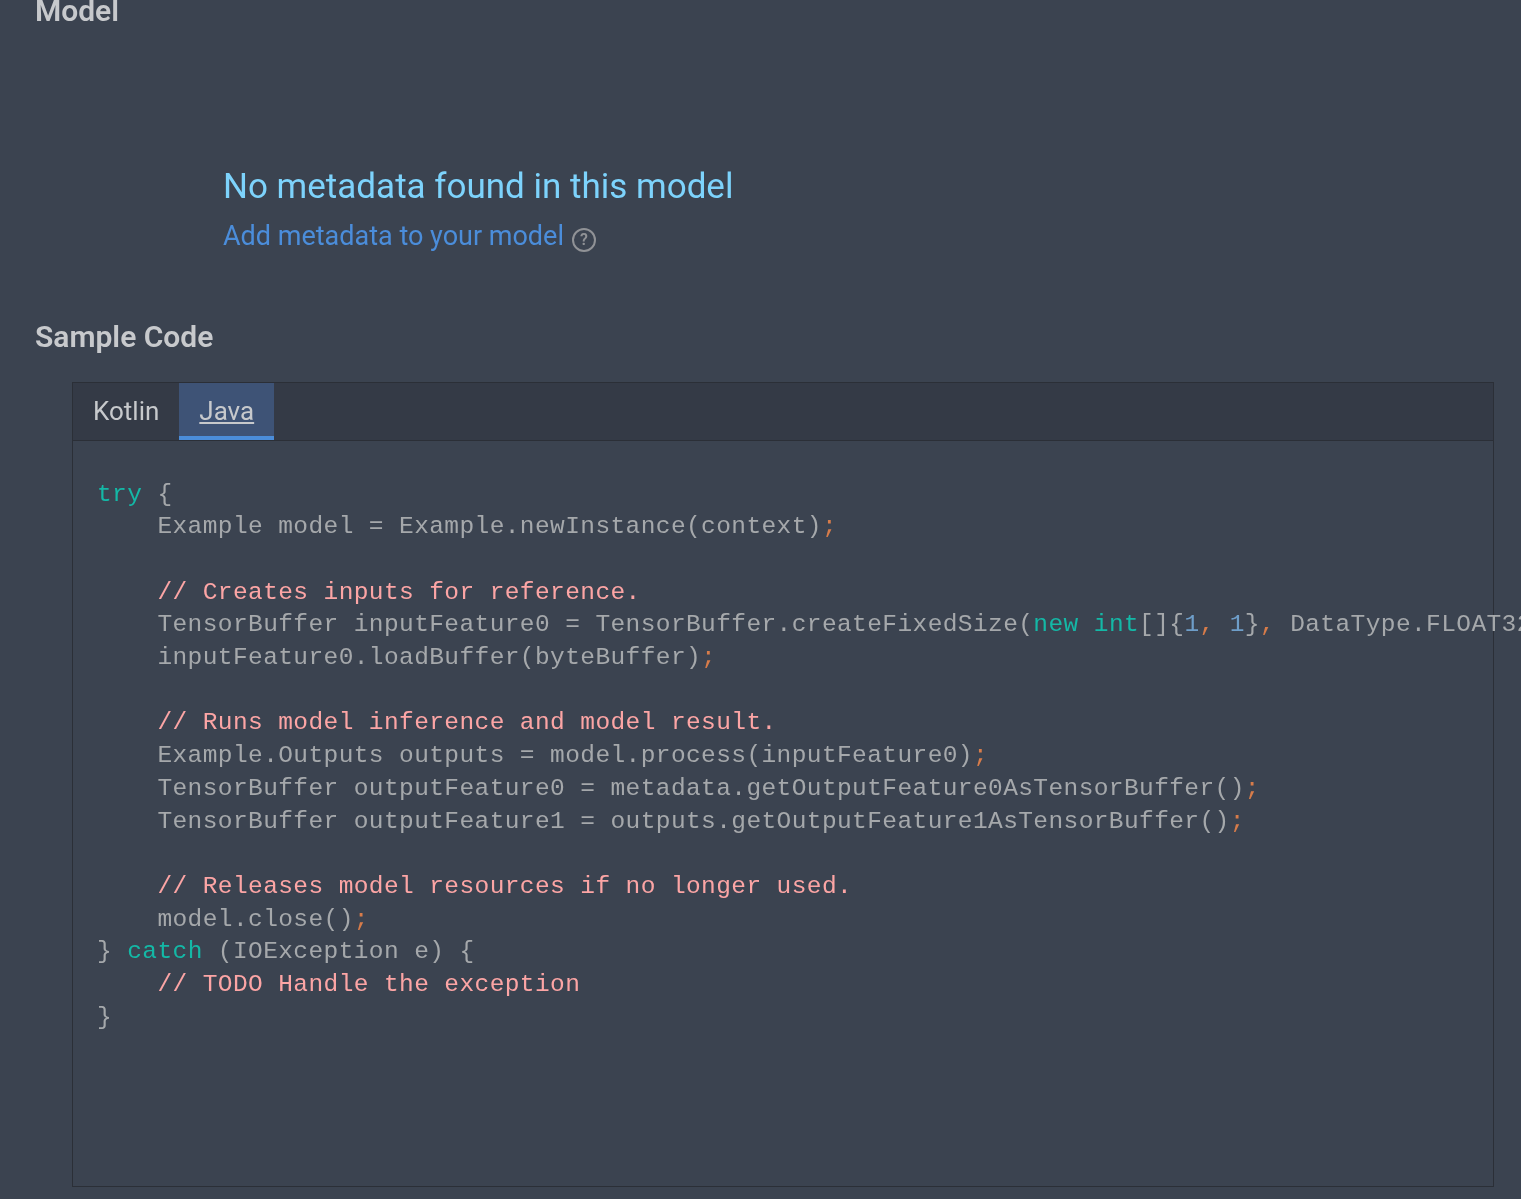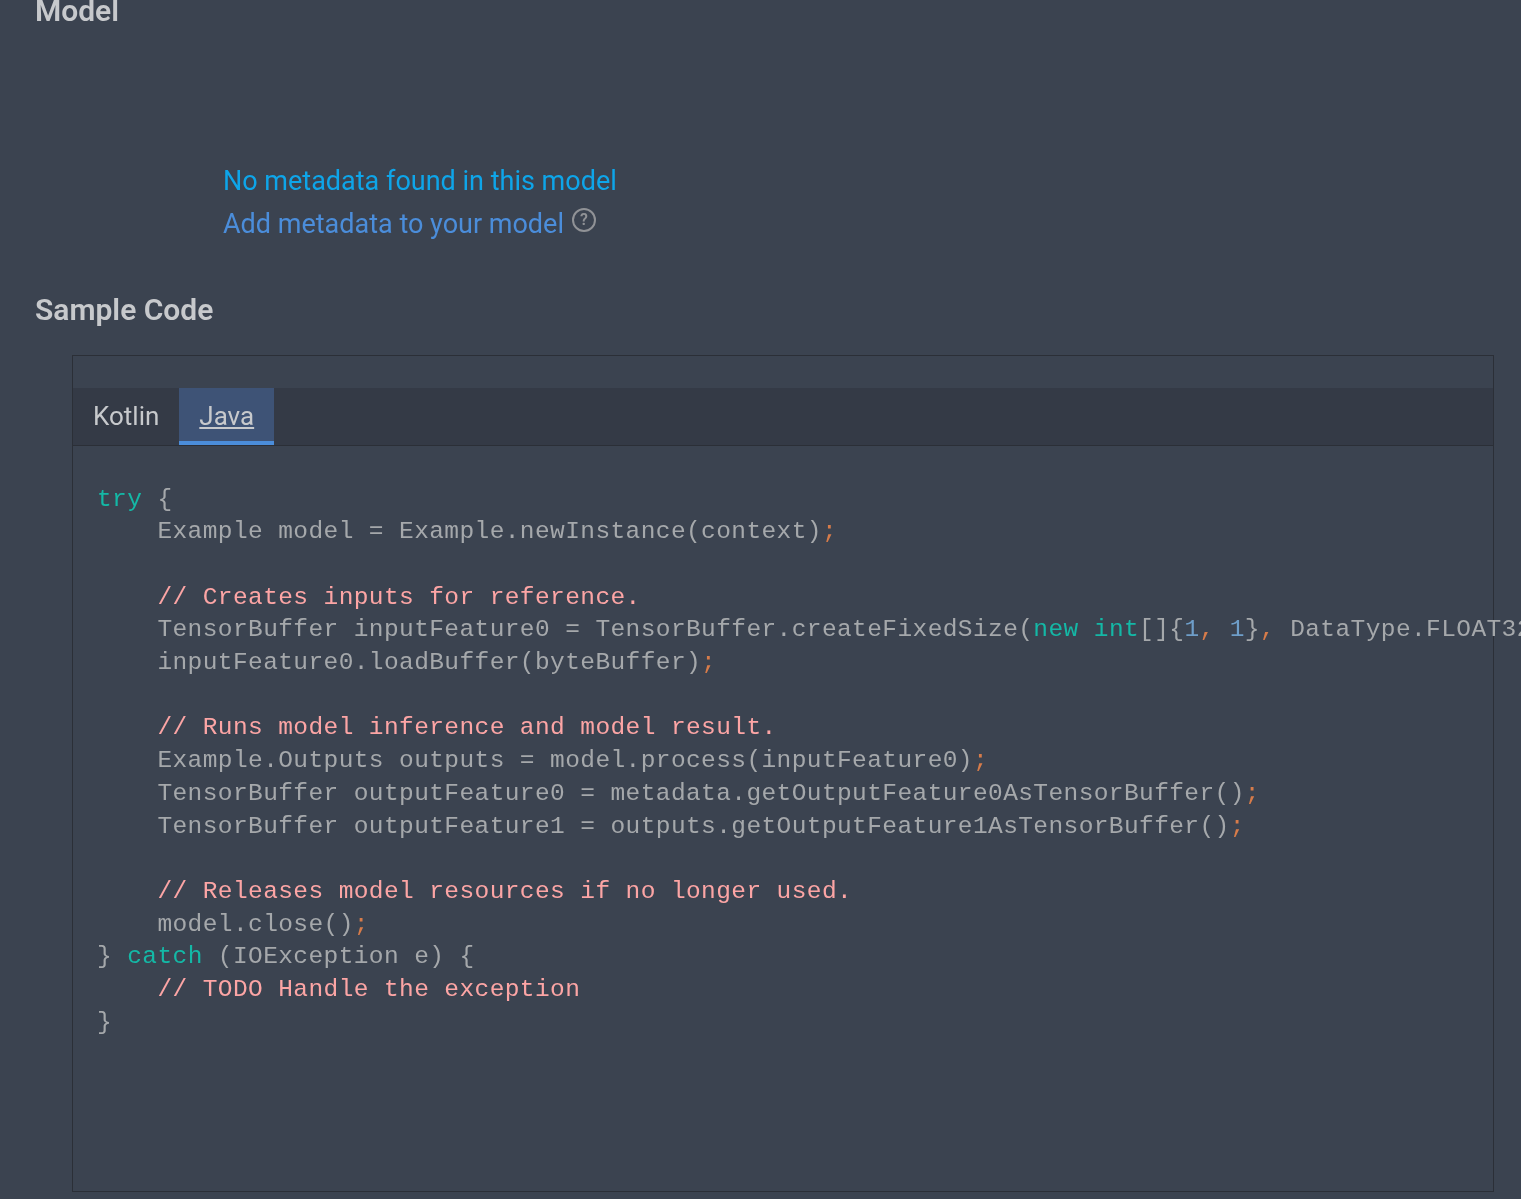--- a/index.html
+++ b/index.html
@@ -26,60 +26,59 @@
       line-height: 1;
     }
     .heading-model {
       padding-top: 0;
       margin-top: -4px;
     }
     .metadata-block {
       padding: 135px 0 0 223px;
     }
     .metadata-text {
-      font-size: 27px;
-      color: #0ea5e9;
+      font-size: 35px;
+      color: #7dd3fc;
       line-height: 1.5;
     }
     .metadata-link {
       font-size: 27px;
       color: #4B8DDA;
       cursor: pointer;
       display: inline-flex;
-      align-items: flex-start;
+      align-items: flex-end;
       gap: 6px;
       margin-top: 6px;
     }
     .help-icon {
       display: inline-flex;
       width: 24px;
       height: 24px;
       border: 2px solid #909296;
       border-radius: 50%;
       align-items: center;
       justify-content: center;
       color: #909296;
       font-size: 16px;
       font-weight: 600;
       margin-left: 2px;
     }
     .heading-sample {
-      margin-top: 55px;
+      margin-top: 70px;
     }
     .code-container {
       margin: 30px 0 0 72px;
       width: 1422px;
       border: 1px solid #2B2F37;
     }
     .tab-bar {
       background-color: #343A46;
       display: flex;
       height: 58px;
       border-bottom: 1px solid #2B2F37;
-      margin-top: 32px;
     }
     .tab {
       padding: 0 20px;
       display: flex;
       align-items: center;
       font-size: 26px;
       color: #C7C9CC;
       cursor: pointer;
       height: 100%;
       position: relative;

